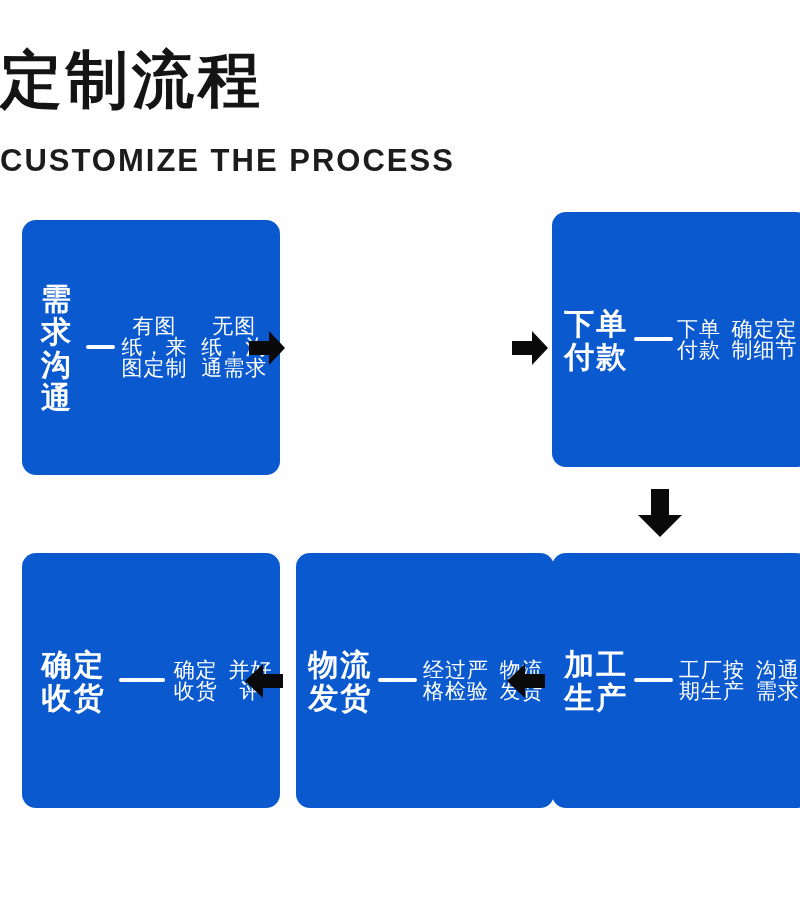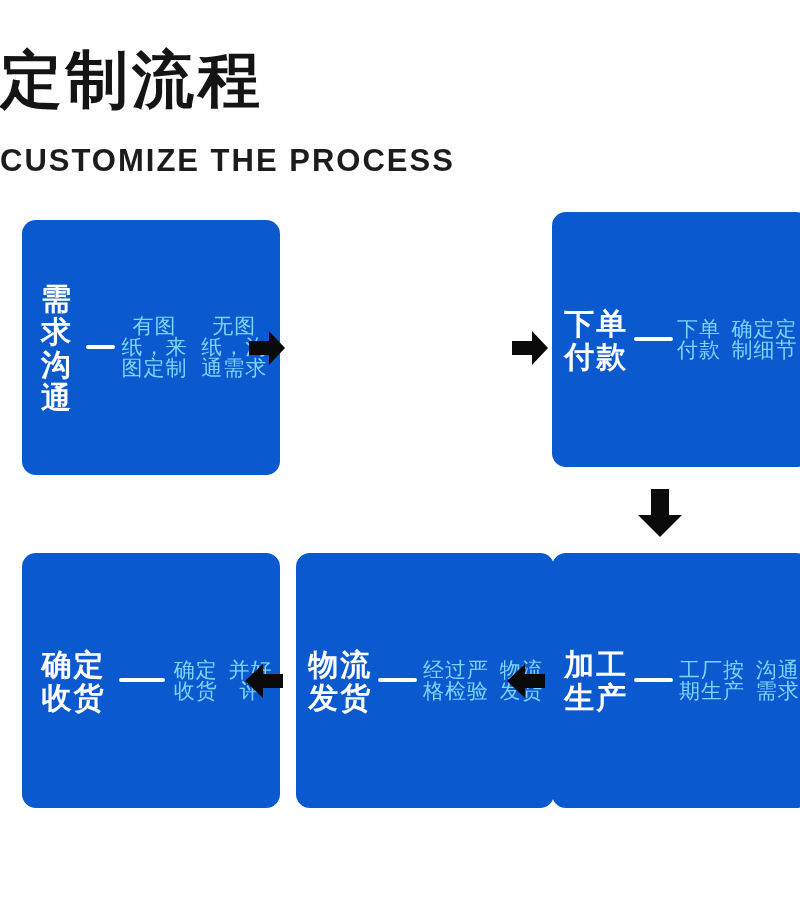--- a/index.html
+++ b/index.html
@@ -83,21 +83,21 @@
     width: 64px;
     height: 4px;
     background: #ffffff;
     border-radius: 2px;
     margin: 16px 0 18px 0;
   }
 
   .card-line {
     font-size: 21px;
     font-weight: 400;
-    color: #7dd3fc;
+    color: #ffffff;
     letter-spacing: 1px;
     line-height: 1.0;
     margin: 5px 0;
     font-family: "DejaVu Sans", "Liberation Sans", sans-serif;
     text-align: center;
   }
 
   
   .pos-r1c1 { left: 22px;  top: 220px; }
   .pos-r1c2 { left: 290px; top: 220px; }

